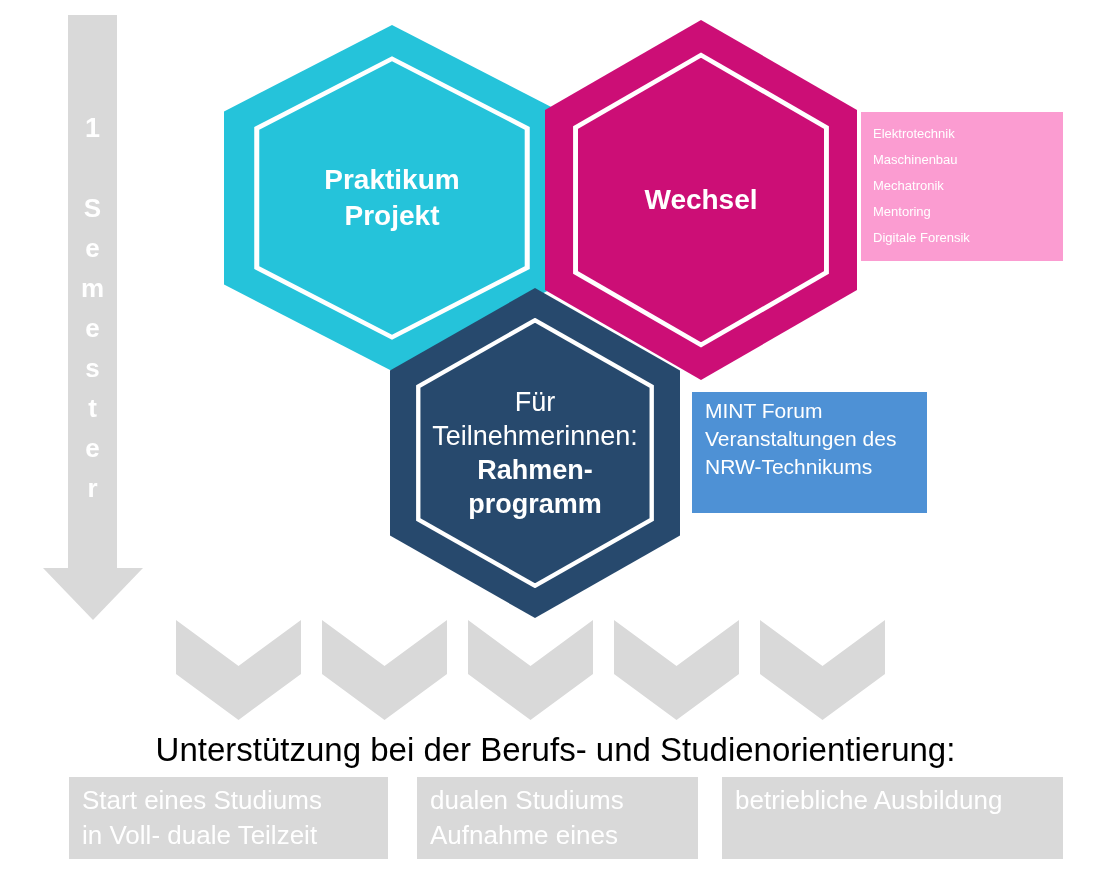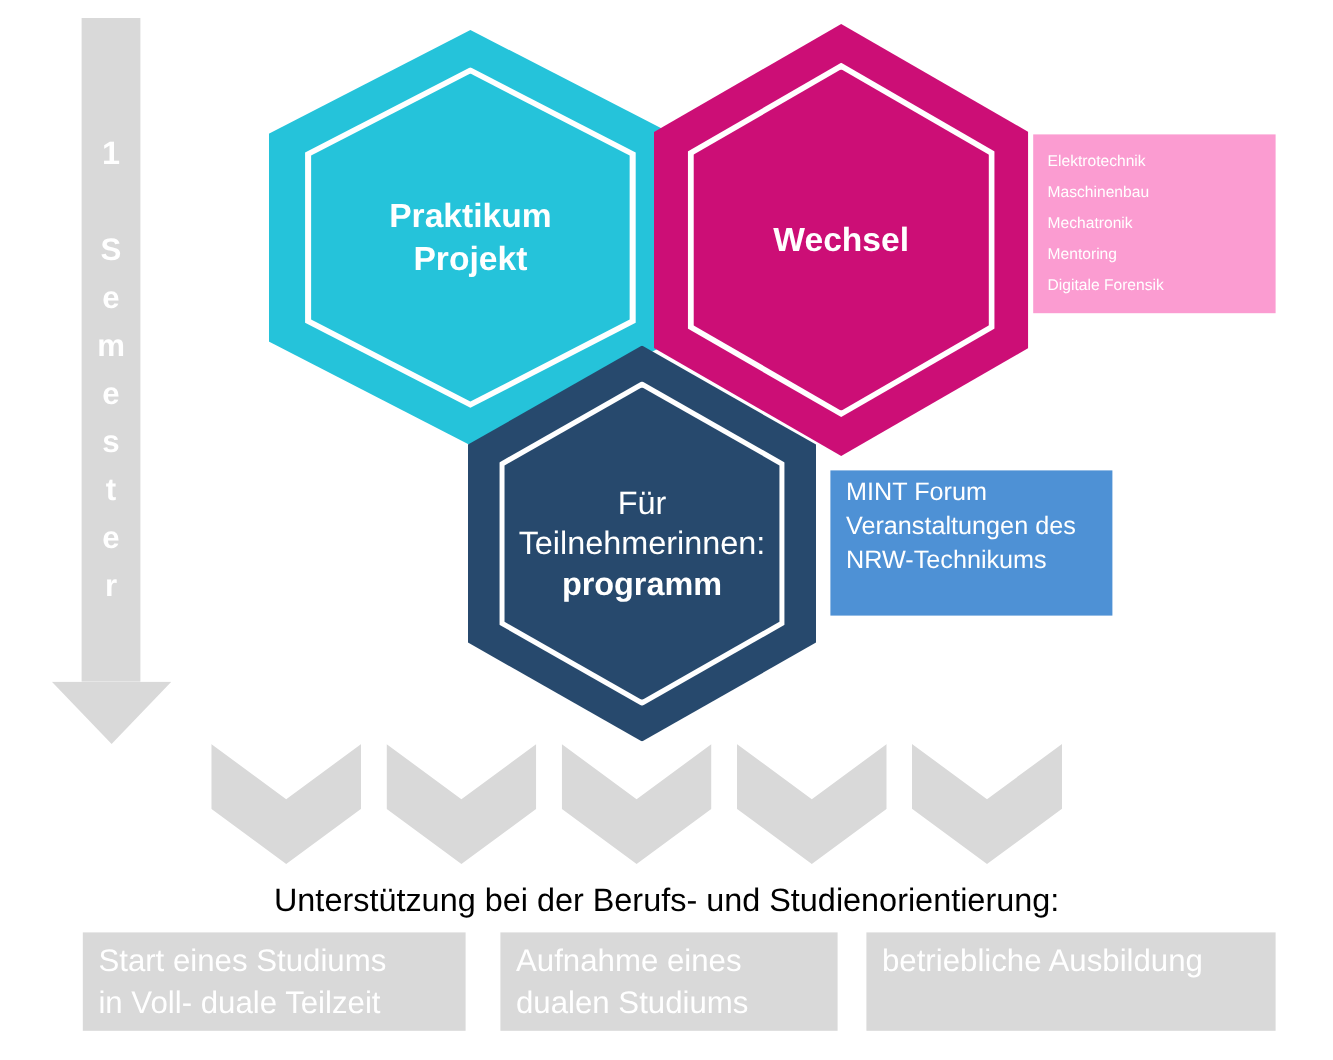--- a/index.html
+++ b/index.html
@@ -52,21 +52,21 @@
 
   
   .chevron { position:absolute; top:620px; width:125px; height:100px; background:var(--gray);
              clip-path:polygon(0 0, 50% 46%, 100% 0, 100% 54%, 50% 100%, 0 54%); }
   .chev-1 { left:176px; } .chev-2 { left:322px; } .chev-3 { left:468px; }
   .chev-4 { left:614px; } .chev-5 { left:760px; }
 
   
   .outcome-heading {
     position:absolute; left:0; top:733px; width:1111px; text-align:center;
-    color:#000000; font-size:27px; line-height:34px;
+    color:#000000; font-size:33px; line-height:34px;
   }
   .option-box {
     position:absolute; top:777px; height:82px; background:var(--gray); color:#ffffff;
     font-size:26px; line-height:35px; padding:6px 0 0 13px; box-sizing:border-box;
   }
   .option-1 { left:69px;  width:319px; }
   .option-2 { left:417px; width:281px; }
   .option-3 { left:722px; width:341px; }
 </style>
 </head>
@@ -109,20 +109,21 @@
     </div>
   </div>
 
   <div class="hex hex-navy hex-rahmen">
     <div class="hex-layer hex-outer"></div>
     <div class="hex-layer hex-ring"></div>
     <div class="hex-layer hex-inner"></div>
     <div class="hex-label hex-label-small">
       <div>Für</div>
       <div>Teilnehmerinnen:</div>
+      <div class="bold">Rahmen-</div>
       <div class="bold">programm</div>
     </div>
   </div>
 
   <div class="callout callout-pink">
     <div>Elektrotechnik</div>
     <div>Maschinenbau</div>
     <div>Mechatronik</div>
     <div>Mentoring</div>
     <div>Digitale Forensik</div>
@@ -141,20 +142,20 @@
     <div class="chevron chev-5"></div>
   </div>
 
   <div class="outcome-heading">Unterstützung bei der Berufs- und Studienorientierung:</div>
 
   <div class="option-box option-1">
     <div>Start eines Studiums</div>
     <div>in Voll- duale Teilzeit</div>
   </div>
   <div class="option-box option-2">
+    <div>dualen Studiums</div>
     <div>Aufnahme eines</div>
-    <div>dualen Studiums</div>
   </div>
   <div class="option-box option-3">
     <div>betriebliche Ausbildung</div>
   </div>
 
 </div>
 
 </body></html>

